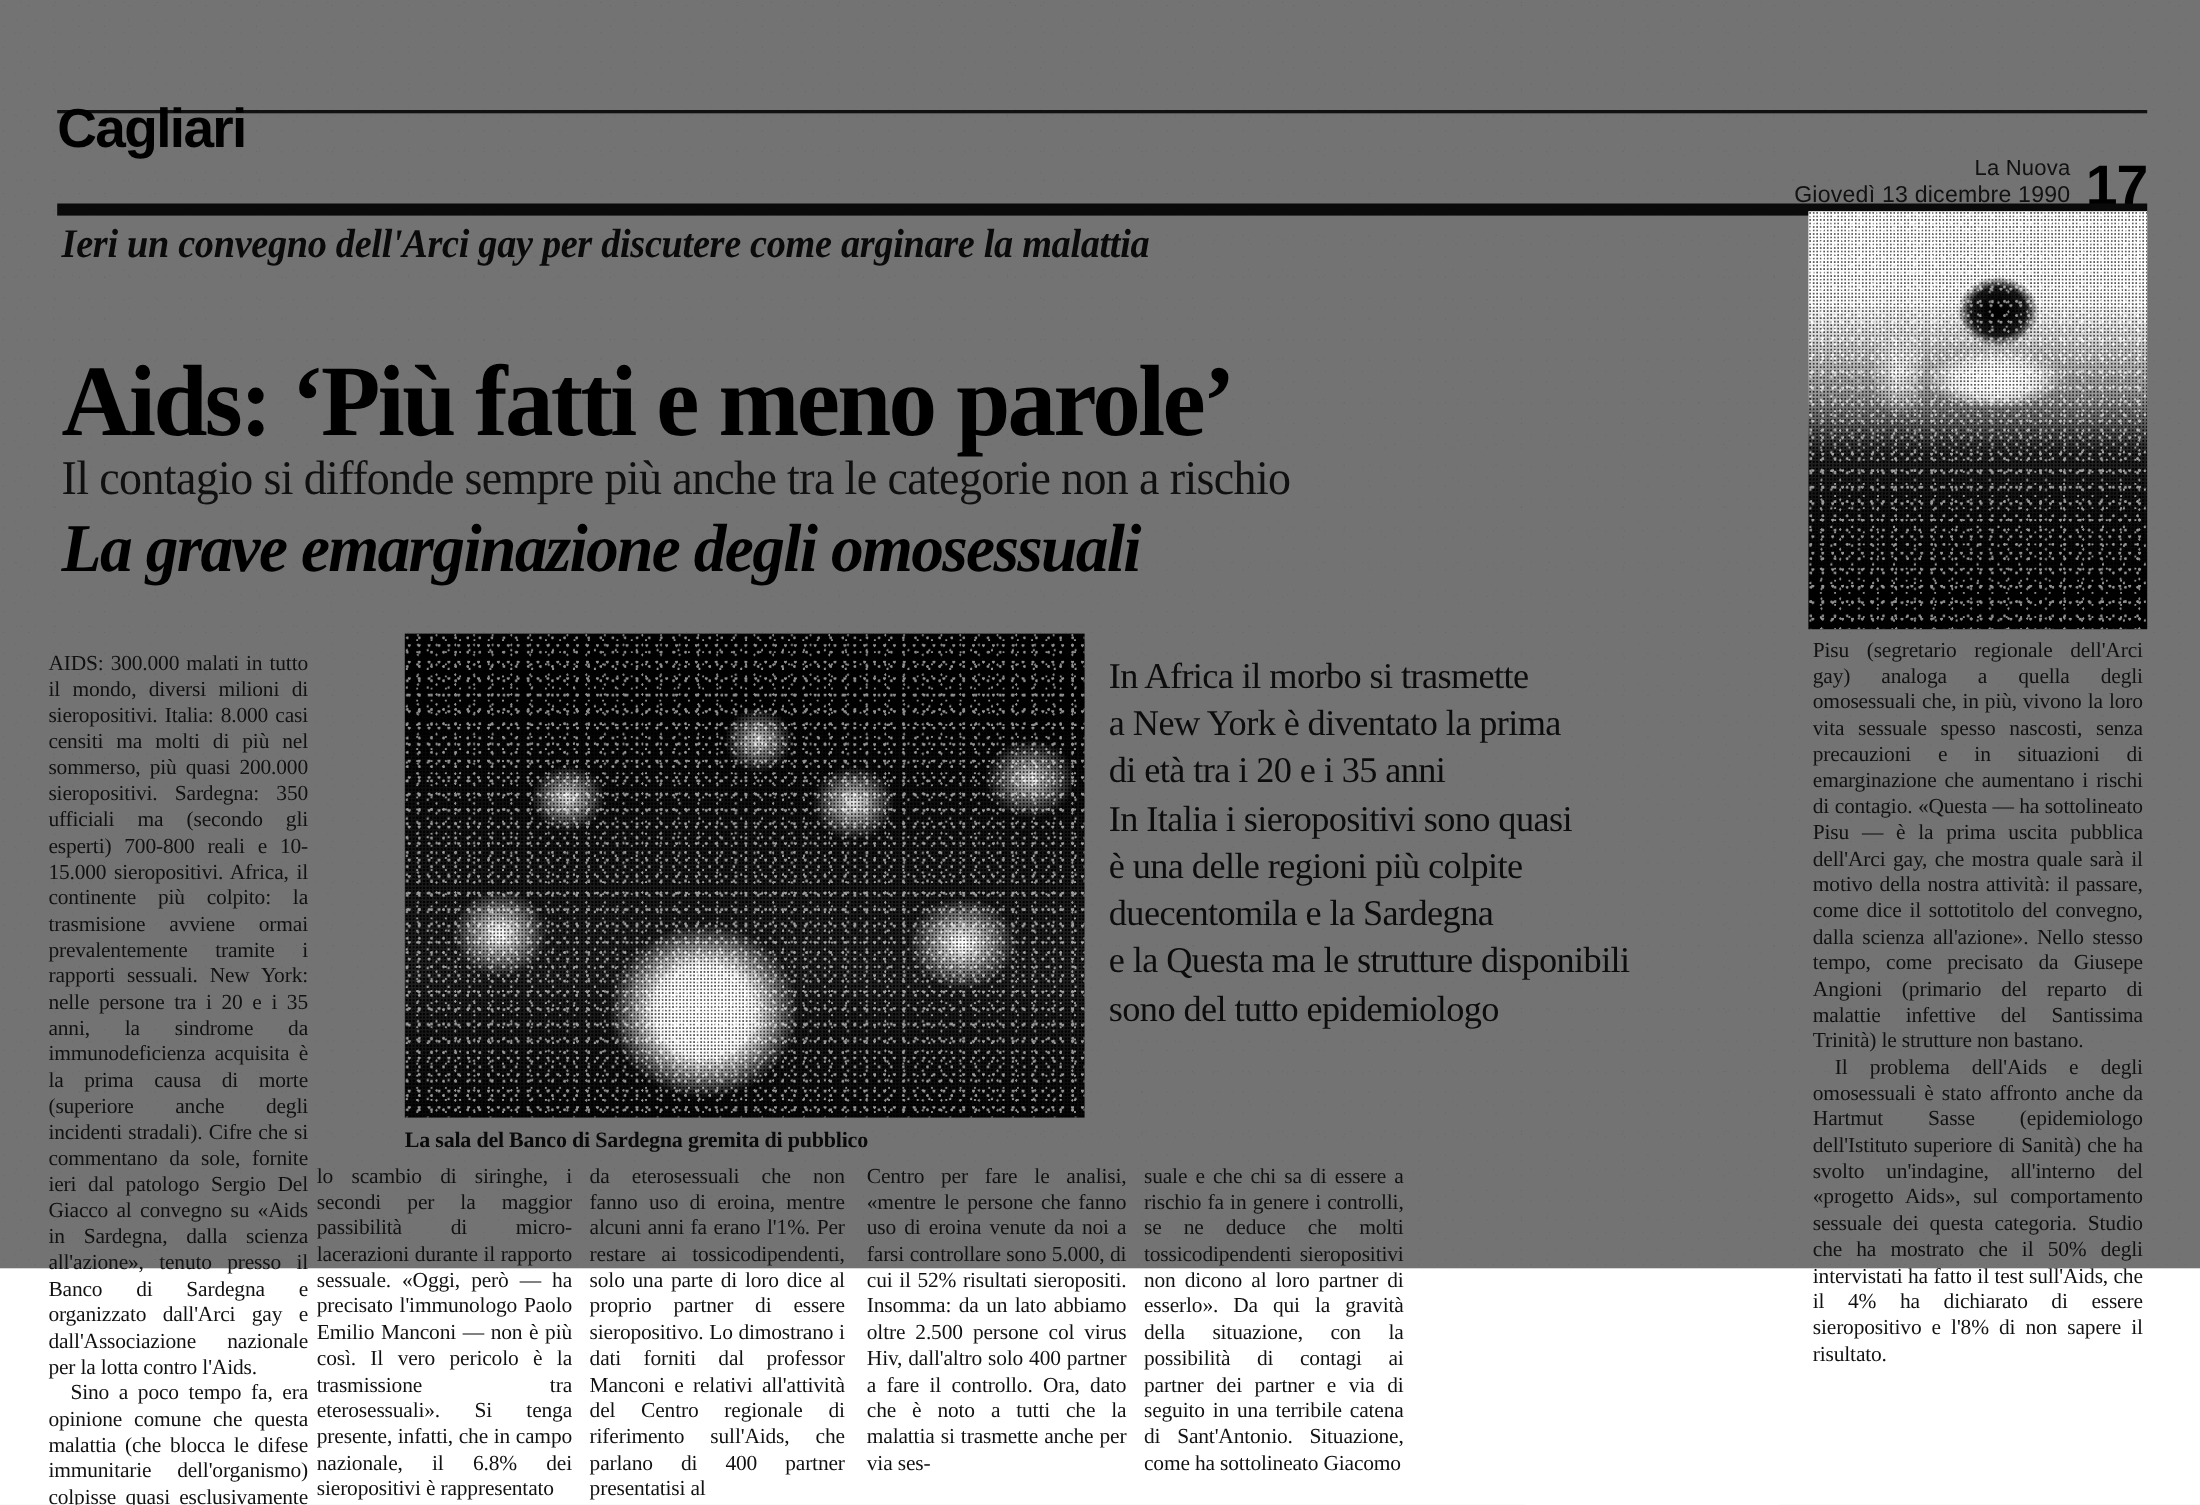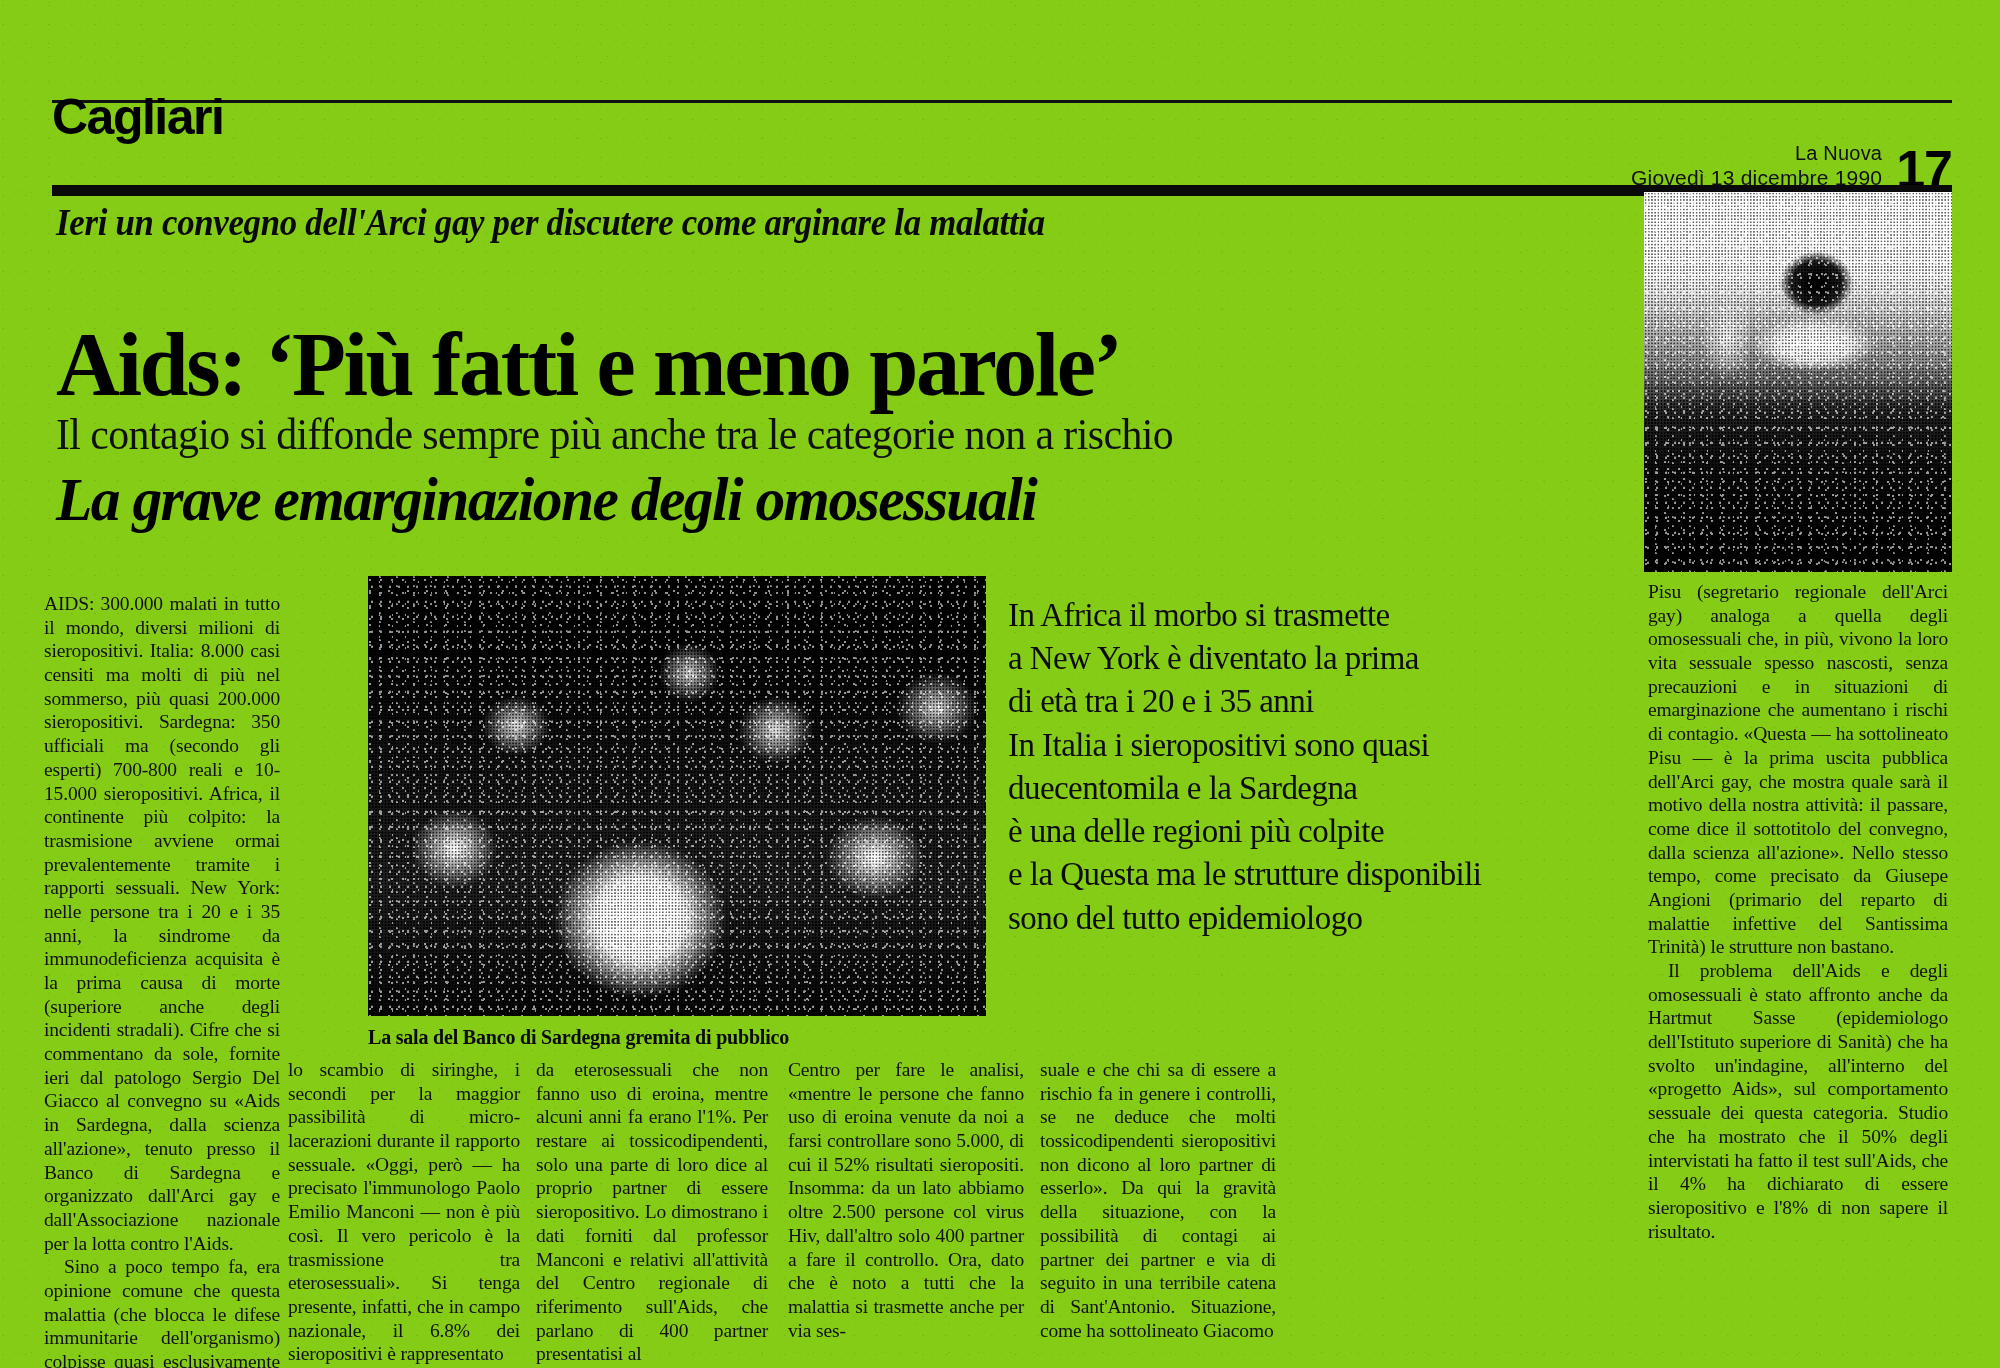--- a/index.html
+++ b/index.html
@@ -13,22 +13,22 @@
     font-family: "Liberation Serif", "DejaVu Serif", serif;
     color: #0d0d0d;
     position: relative;
     overflow: hidden;
   }
 
   
   .page {
     position: absolute;
     left: 0; top: 0;
-    width: 2000px; height: 1368px;
-    background: #84cc16;
+    width: 2000px; height: 1153px;
+    background: #737373;
   }
   
   .grain {
     position: absolute; inset: 0;
     pointer-events: none;
     opacity: .22;
     background-image:
       radial-gradient(circle at 13% 27%, rgba(0,0,0,.5) .6px, transparent .7px),
       radial-gradient(circle at 61% 9%,  rgba(0,0,0,.45) .5px, transparent .6px),
       radial-gradient(circle at 86% 64%, rgba(0,0,0,.4) .6px, transparent .7px),
@@ -298,22 +298,22 @@
   <div class="photo" id="photo-portrait">
     <div class="halftone"></div>
     <div class="speckle"></div>
   </div>
 
   <div class="standfirst">
     <p>In Africa il morbo si trasmette</p>
     <p>a New York è diventato la prima</p>
     <p>di età tra i 20 e i 35 anni</p>
     <p>In Italia i sieropositivi sono quasi</p>
+    <p>è una delle regioni più colpite</p>
     <p>duecentomila e la Sardegna</p>
-    <p>è una delle regioni più colpite</p>
     <p>e la Questa ma le strutture disponibili</p>
     <p>sono del tutto epidemiologo</p>
   </div>
 
   <div class="col" id="col-1">
     <p class="first">AIDS: 300.000 malati in tutto il mondo, diversi milioni di sieropositivi. Italia: 8.000 casi censiti ma molti di più nel sommerso, più quasi 200.000 sieropositivi. Sardegna: 350 ufficiali ma (secondo gli esperti) 700-800 reali e 10-15.000 sieropositivi. Africa, il continente più colpito: la trasmisione avviene ormai prevalentemente tramite i rapporti sessuali. New York: nelle persone tra i 20 e i 35 anni, la sindrome da immunodeficienza acquisita è la prima causa di morte (superiore anche degli incidenti stradali). Cifre che si commentano da sole, fornite ieri dal patologo Sergio Del Giacco al convegno su «Aids in Sardegna, dalla scienza all'azione», tenuto presso il Banco di Sardegna e organizzato dall'Arci gay e dall'Associazione nazionale per la lotta contro l'Aids.</p>
     <p>Sino a poco tempo fa, era opinione comune che questa malattia (che blocca le difese immunitarie dell'organismo) colpisse quasi esclusivamente le così dette «categorie a rischio»: i tossicodipendenti e gli omosessuali. I primi per</p>
   </div>
 
   <div class="col" id="col-r">

